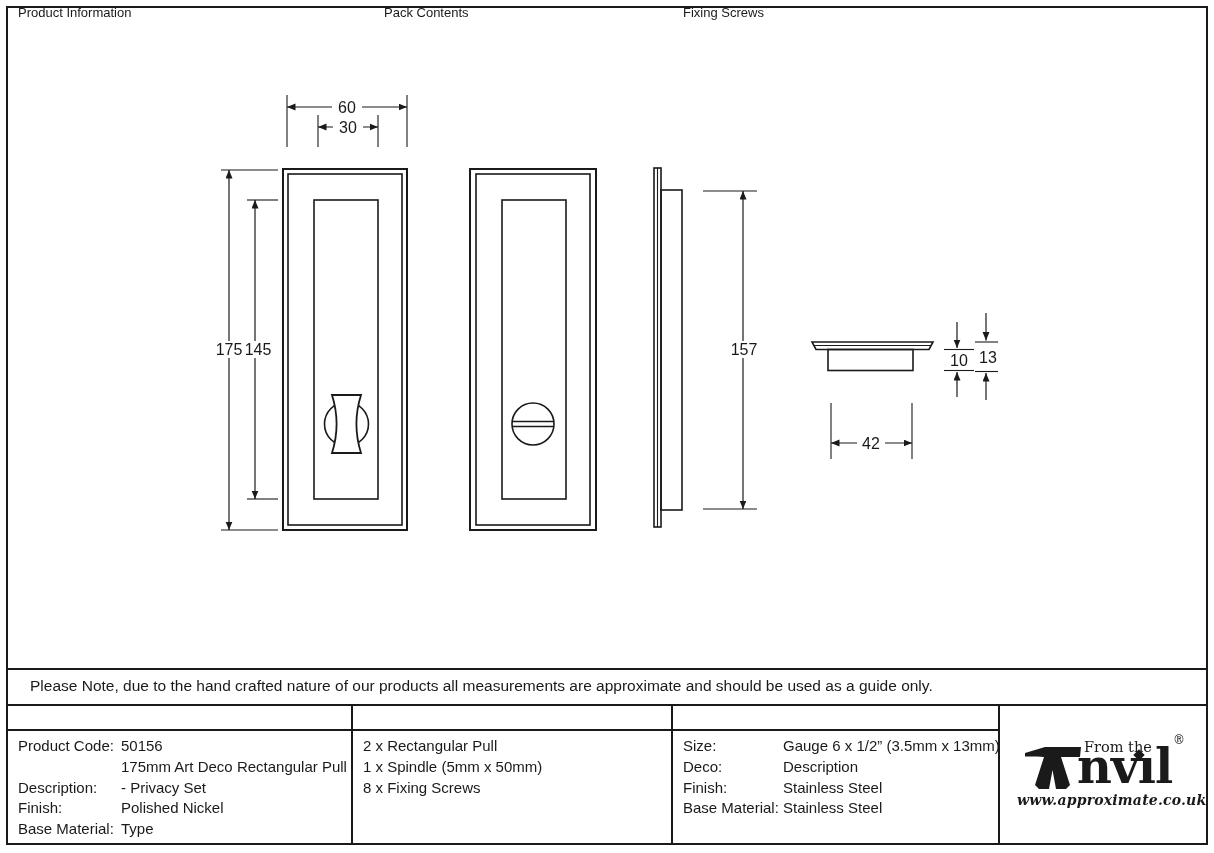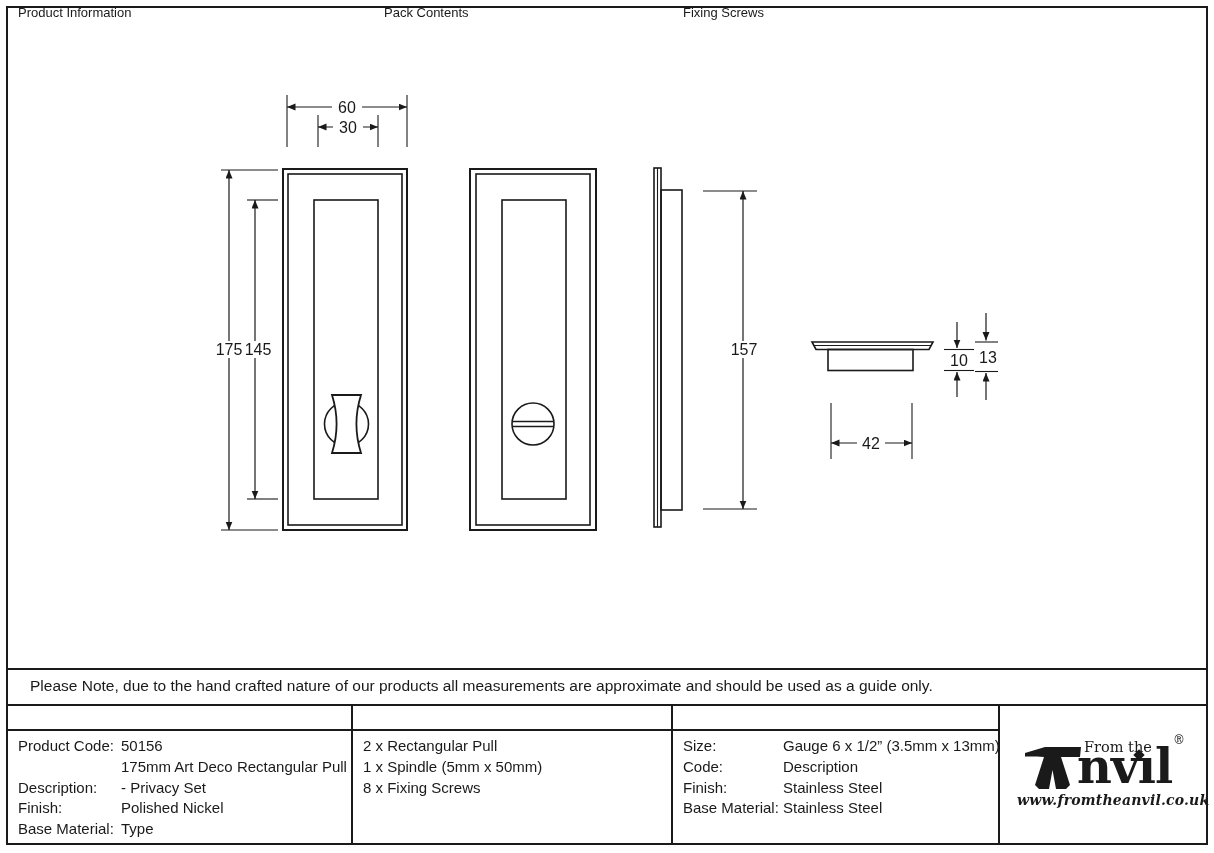--- a/index.html
+++ b/index.html
@@ -210,21 +210,21 @@
     <div class="list-item">1 x Spindle (5mm x 50mm)</div>
     <div class="list-item">8 x Fixing Screws</div>
   </div>
 
   <div class="col" style="left:683px; width:310px;">
     <div class="row">
       <span class="lbl fs-lbl">Size:</span>
       <span class="val">Gauge 6 x 1/2” (3.5mm x 13mm)</span>
     </div>
     <div class="row">
-      <span class="lbl fs-lbl">Code:</span>
+      <span class="lbl fs-lbl">Deco:</span>
       <span class="val">Description</span>
     </div>
     <div class="row">
       <span class="lbl fs-lbl">Finish:</span>
       <span class="val">Stainless Steel</span>
     </div>
     <div class="row">
       <span class="lbl fs-lbl">Base Material:</span>
       <span class="val">Stainless Steel</span>
     </div>
@@ -232,17 +232,17 @@
 
   <div class="logo-cell">
     <div class="logo">
       <svg class="anvil-svg" width="60" height="48" viewBox="0 0 60 46">
         <path fill="#1a1a1a" d="M2 8 L22 2 L58 2 L57 12 L38 12 L47 40 L43 44 L33 44 L29.5 25 L26 44 L16 44 L12 40 L21 12 L14 11.5 L2 11.5 Z"></path>
       </svg>
       <span class="fromthe">From the</span>
       <span class="bigname">nvıl</span>
       <span class="dot-diamond"></span>
       <span class="reg">®</span>
-      <span class="url">www.fromtheanvil.co.uk</span>
+      <span class="url">www.approximate.co.uk</span>
     </div>
   </div>
 
 </div>
 
 </body></html>

